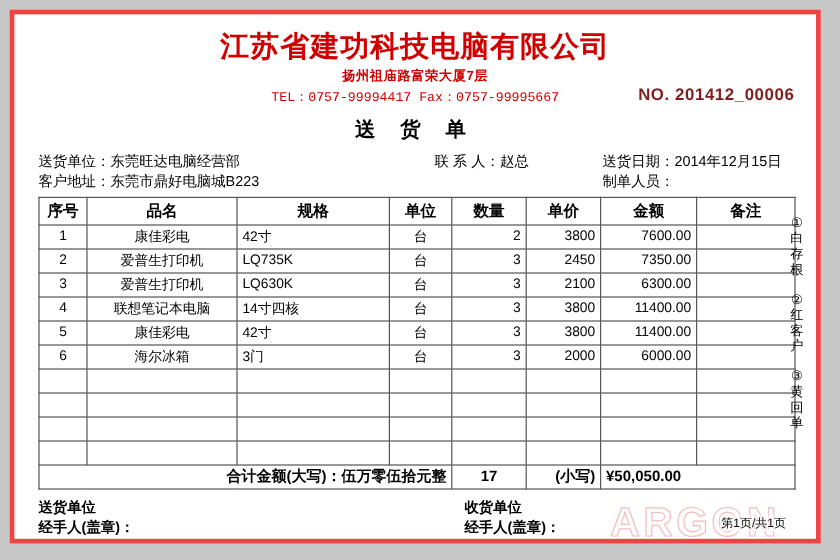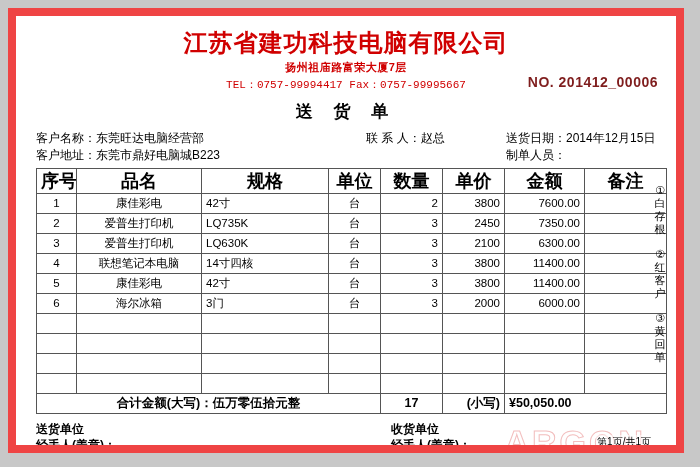--- a/index.html
+++ b/index.html
@@ -14,21 +14,21 @@
     font-family: "Liberation Sans", "DejaVu Sans", sans-serif;
   }
 
   #page {
     position: absolute;
     left: 8px;
     top: 8px;
     width: 676px;
     height: 445px;
     background: #ffffff;
-    border: 8px solid #ef4444;
+    border: 4px solid #ef4444;
     box-sizing: border-box;
     overflow: hidden;
   }
 
   
   .letterhead {
     text-align: center;
     padding-top: 14px;
   }
   .company-name {
@@ -110,21 +110,21 @@
     border: 1px solid #555555;
     height: 19px;
     padding: 0 4px;
     overflow: hidden;
     white-space: nowrap;
   }
   table.items th {
     font-weight: bold;
     text-align: center;
     height: 22px;
-    font-size: 18px;
+    font-size: 13px;
   }
   td.c-idx   { text-align: center; }
   td.c-name  { text-align: center; }
   td.c-spec  { text-align: left; }
   td.c-unit  { text-align: center; }
   td.c-qty   { text-align: right; }
   td.c-price { text-align: right; }
   td.c-amt   { text-align: right; }
   td.c-note  { text-align: left; }
 
@@ -135,21 +135,21 @@
   .col-qty   { width: 62px; }
   .col-price { width: 62px; }
   .col-amt   { width: 80px; }
   .col-note  { width: 82px; }
 
   .total-row td {
     height: 24px;
     font-weight: bold;
     font-size: 12.5px;
   }
-  .total-label  { text-align: center; padding-left: 6px; }
+  .total-label  { text-align: right; padding-left: 6px; }
   .total-qty    { text-align: center; }
   .total-xiaoxie{ text-align: right; }
   .total-amount { text-align: left; padding-left: 4px; }
 
   
   .copies {
     position: absolute;
     right: 8px;
     top: 168px;
     width: 16px;
@@ -217,21 +217,21 @@
     <div class="company-phone">TEL：0757-99994417 Fax：0757-99995667</div>
   </div>
 
   <div class="doc-number">NO. 201412_00006</div>
 
   <div class="doc-title">送 货 单</div>
 
   <div class="meta">
     <div class="meta-col left">
       <div class="meta-line">
-        <span>客户名称：</span><span>东莞旺达电脑经营部</span>
+        <span>送货单位：</span><span>东莞旺达电脑经营部</span>
       </div>
       <div class="meta-line">
         <span>客户地址：</span><span>东莞市鼎好电脑城B223</span>
       </div>
     </div>
     <div class="meta-col mid">
       <div class="meta-line">
         <span>联 系 人：</span><span>赵总</span>
       </div>
     </div>

